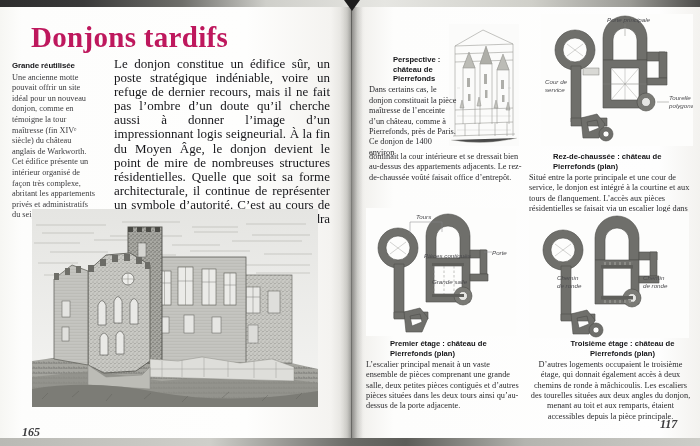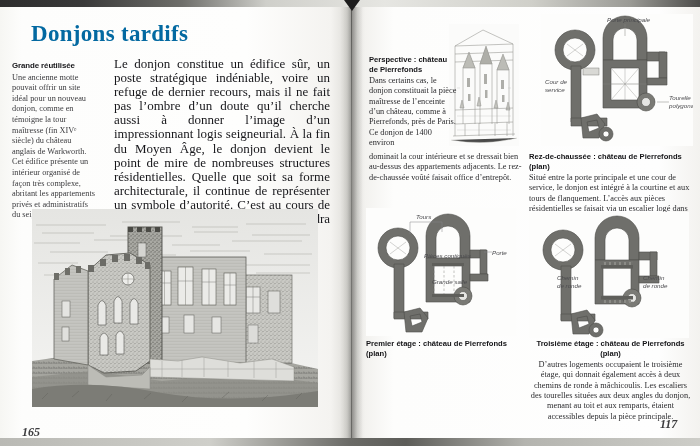--- a/index.html
+++ b/index.html
@@ -32,21 +32,21 @@
     background:linear-gradient(to right,#2d2d2d 0%,#3a3a3a 12%,#6e6e6a 26%,#cfcfca 38%,#e6e6e2 55%,#cfcfc9 76%,#9a9a95 90%,#4c4c4a 100%);}
   .book-bottom{position:absolute;bottom:0;left:0;width:700px;height:8px;
     background:linear-gradient(to right,#b9b9b4 0%,#cfcfca 30%,#6a6a66 50%,#5d5d59 58%,#b4b4af 75%,#cdcdc8 100%);}
   .spine-notch{position:absolute;top:0;left:344px;width:16px;height:11px;
     background:#1d1d1d;clip-path:polygon(0 0,100% 0,50% 100%);}
 
   
   .title{
     position:absolute;left:31px;top:21px;
     font-family:"Liberation Serif", serif;
-    font-weight:bold;font-size:23px;letter-spacing:.3px;color:#0369a1;
+    font-weight:bold;font-size:29px;letter-spacing:.3px;color:#be185d;
   }
 
   .sidebar{
     position:absolute;left:12px;top:61px;width:83px;
     font-size:8.3px;line-height:10.6px;color:#3b3b3e;text-align:left;
   }
   .sidebar b{font-family:"Liberation Sans",sans-serif;font-size:7.9px;color:#17171a;
     display:block;margin-bottom:1px;letter-spacing:-.1px;}
 
   .lead{
@@ -56,21 +56,21 @@
 
   
   .engraving{
     position:absolute;left:32px;top:209px;width:286px;height:198px;
     overflow:hidden;background:#efefec;
   }
 
   
   .cap{position:absolute;color:#2b2b2e;}
   .cap .h{font-family:"Liberation Sans",sans-serif;font-weight:bold;
-    font-size:7.6px;line-height:9.6px;color:#141417;display:block;margin-bottom:1.5px;}
+    font-size:7.6px;line-height:9.6px;color:#141417;display:block;margin-bottom:1.5px;margin-left:24px;}
   .cap .b{font-size:8.3px;line-height:10.4px;display:block;}
 
   .persp-cap{left:369px;top:55px;width:88px;}
   .persp-flow{position:absolute;left:369px;top:152px;width:155px;
     font-size:8.3px;line-height:10.4px;color:#2b2b2e;}
 
   .rez-cap{left:529px;top:152px;width:163px;}
   .prem-cap{left:366px;top:339px;width:156px;}
   .trois-cap{left:529px;top:339px;width:163px;text-align:center;}
 
@@ -370,20 +370,21 @@
       </g>
       <text class="plan-lbl" x="50" y="11">Tours</text>
       <text class="plan-lbl" x="126" y="47">Porte</text>
       <text class="plan-lbl" x="58" y="50">Pièces contiguës</text>
       <text class="plan-lbl" x="66" y="76">Grande salle</text>
     </svg>
   </div>
 
   <div class="cap prem-cap">
     <span class="h">Premier étage : château de Pierrefonds (plan)</span>
+    <span class="b">L’escalier principal menait à un vaste ensemble de pièces comprenant une grande salle, deux petites pièces contiguës et d’autres pièces situées dans les deux tours ainsi qu’au-dessus de la porte adjacente.</span>
   </div>
 
   <div class="drawing trois-draw">
     <svg width="160" height="126" viewBox="0 0 160 126">
       <rect width="160" height="126" fill="#fdfdfc"></rect>
       <g fill="#6f6f6b" stroke="#4d4d49" stroke-width=".6">
         <path d="M14 38 a20 20 0 1 1 40 0 a20 20 0 1 1 -40 0 Z
                  M22 38 a12 12 0 1 0 24 0 a12 12 0 1 0 -24 0 Z" fill-rule="evenodd"></path>
         <path d="M66 48 L66 26 a22 22 0 0 1 44 0 L110 48 L100 48 L100 28 a12 12 0 0 0 -24 0 L76 48 Z"></path>
         <path d="M66 48 h44 v44 h-44 Z M74 56 h28 v28 h-28 Z" fill-rule="evenodd"></path>

